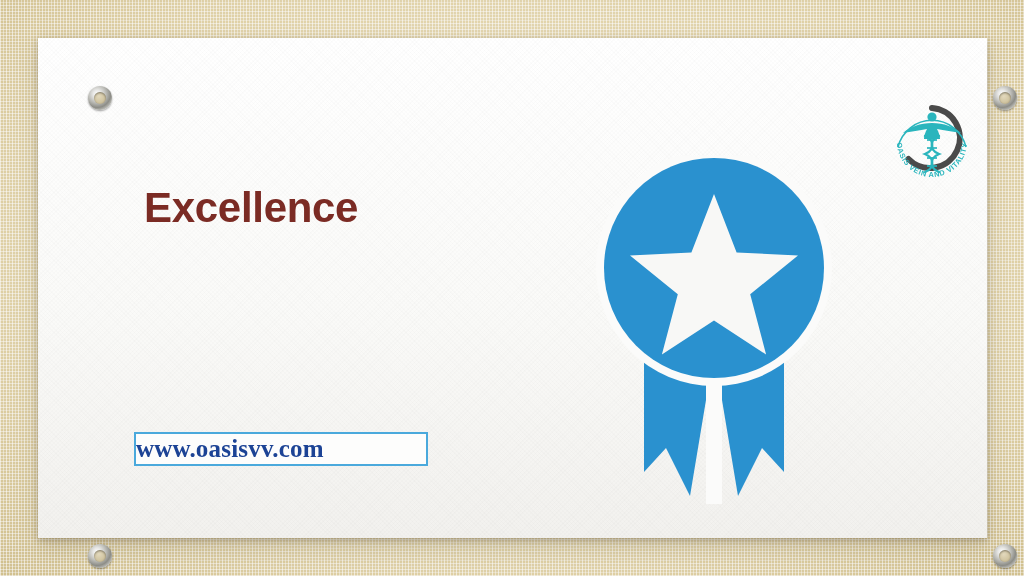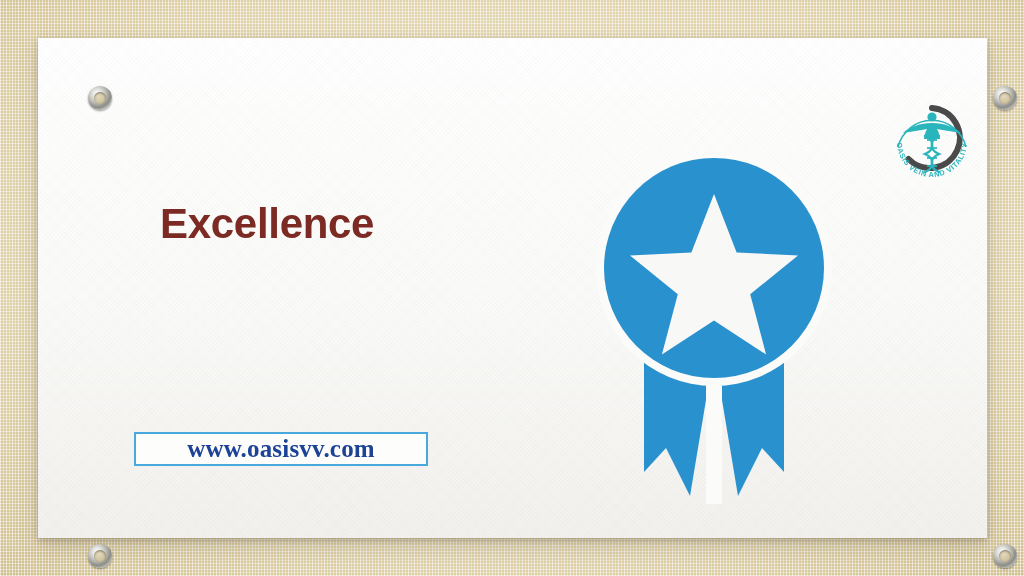--- a/index.html
+++ b/index.html
@@ -108,21 +108,21 @@
   .grommet-br { left: 955px; top: 506px; }
 
   
   .text-col {
     position: absolute;
     left: 106px;
     top: 148px;
     width: 330px;
   }
   .headline {
-    margin: 16px;
+    margin: 0;
     font-family: "Liberation Sans", sans-serif;
     font-size: 42px;
     font-weight: 700;
     line-height: 1.05;
     color: #7b2b24;
     letter-spacing: -0.3px;
   }
   .body-copy {
     margin: 18px 0 0 0;
     font-family: "Liberation Sans", sans-serif;
@@ -138,21 +138,20 @@
     position: absolute;
     left: 96px;
     top: 394px;
     width: 294px;
     height: 34px;
     box-sizing: border-box;
     border: 2px solid #4aa9dc;
     background: #fdfdfc;
     display: flex;
     align-items: center;
-    justify-content: center;
   }
   .url-text {
     font-family: "Liberation Serif", serif;
     font-size: 25px;
     font-weight: 700;
     color: #1c4395;
     letter-spacing: 0.2px;
     white-space: nowrap;
   }
 

